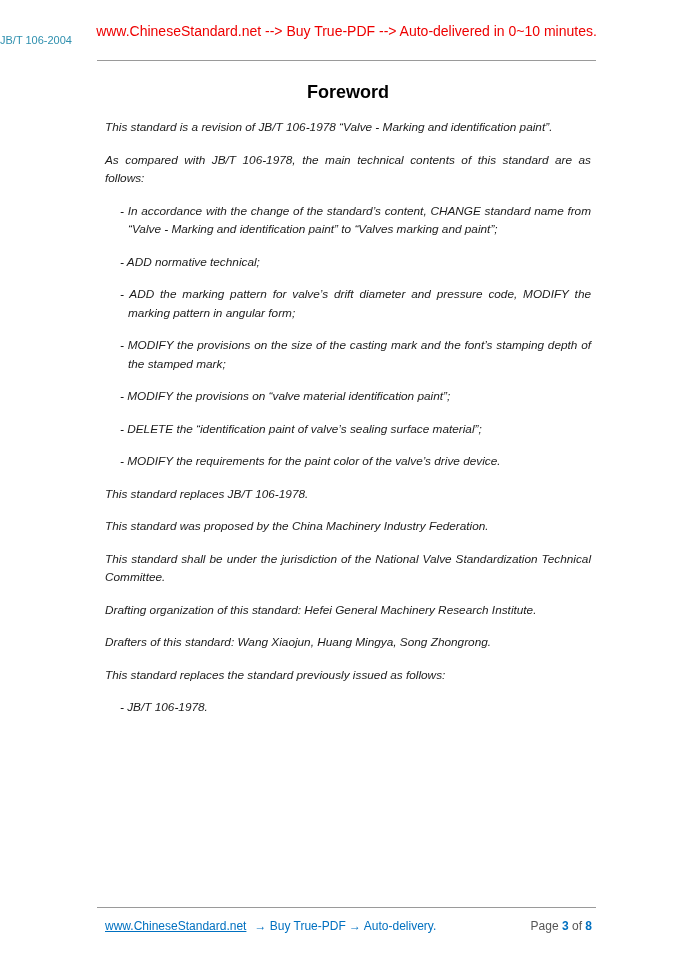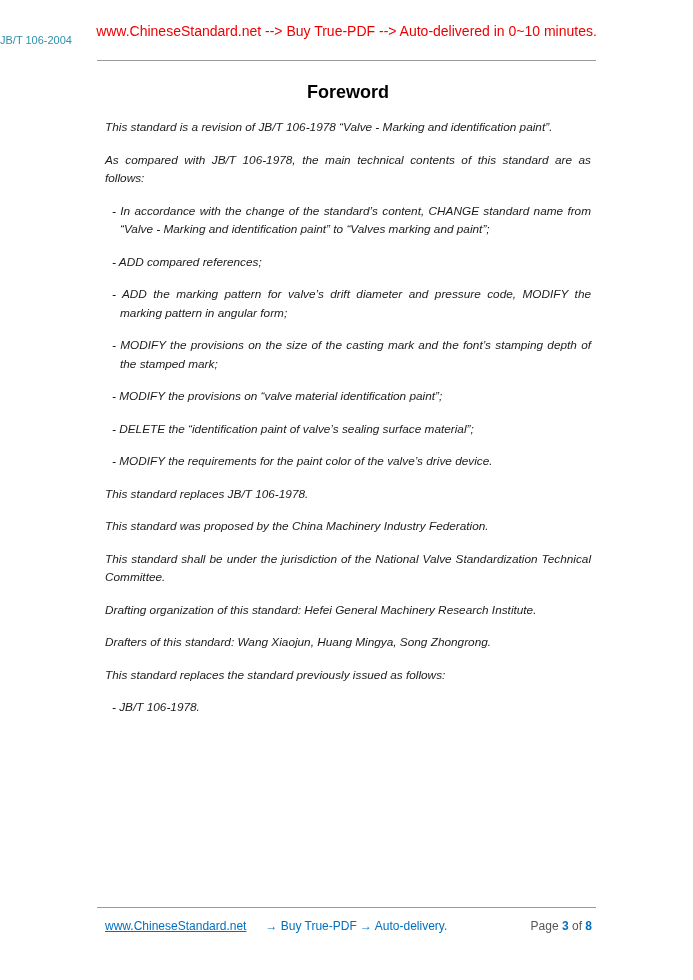--- a/index.html
+++ b/index.html
@@ -61,21 +61,21 @@
   }
   .para, .list-item {
     font-size: 11.8px;
     line-height: 18.5px;
     color: var(--text-black);
     text-align: justify;
     margin-bottom: 14px;
     font-style: italic;
   }
   .list-item {
-    margin-left: 7px;
+    margin-left: 15px;
     padding-left: 8px;
     text-indent: -8px;
   }
   .footer {
     position: absolute;
     top: 907px; left: 97px;
     width: 499px;
   }
   .footer-rule {
     border: none;
@@ -89,21 +89,21 @@
     padding: 0 4px 0 8px;
     font-size: 12px;
   }
   .footer-link {
     color: var(--footer-blue);
     text-decoration: underline;
     cursor: pointer;
   }
   .footer-tail {
     color: var(--footer-blue);
-    margin-left: 19px;
+    margin-left: 8px;
   }
   .footer-page { color: var(--label-gray); }
   .footer-page .page-num {
     color: var(--footer-blue);
     font-weight: bold;
   }
 </style>
 </head>
 <body>
 
@@ -114,21 +114,21 @@
 <div class="doc-code">JB/T 106-2004</div>
 
 <hr class="header-rule">
 
 <div class="content-area">
   <h1 class="title">Foreword</h1>
   <div>
       <div class="para">This standard is a revision of JB/T 106-1978 “Valve - Marking and identification paint”.</div>
       <div class="para">As compared with JB/T 106-1978, the main technical contents of this standard are as follows:</div>
       <div class="list-item">- In accordance with the change of the standard’s content, CHANGE standard name from “Valve - Marking and identification paint” to “Valves marking and paint”;</div>
-      <div class="list-item">- ADD compared references;</div>
+      <div class="list-item">- ADD normative technical;</div>
       <div class="list-item">- ADD the marking pattern for valve’s drift diameter and pressure code, MODIFY the marking pattern in angular form;</div>
       <div class="list-item">- MODIFY the provisions on the size of the casting mark and the font’s stamping depth of the stamped mark;</div>
       <div class="list-item">- MODIFY the provisions on “valve material identification paint”;</div>
       <div class="list-item">- DELETE the “identification paint of valve’s sealing surface material”;</div>
       <div class="list-item">- MODIFY the requirements for the paint color of the valve’s drive device.</div>
       <div class="para">This standard replaces JB/T 106-1978.</div>
       <div class="para">This standard was proposed by the China Machinery Industry Federation.</div>
       <div class="para">This standard shall be under the jurisdiction of the National Valve Standardization Technical Committee.</div>
       <div class="para">Drafting organization of this standard: Hefei General Machinery Research Institute.</div>
       <div class="para">Drafters of this standard: Wang Xiaojun, Huang Mingya, Song Zhongrong.</div>

